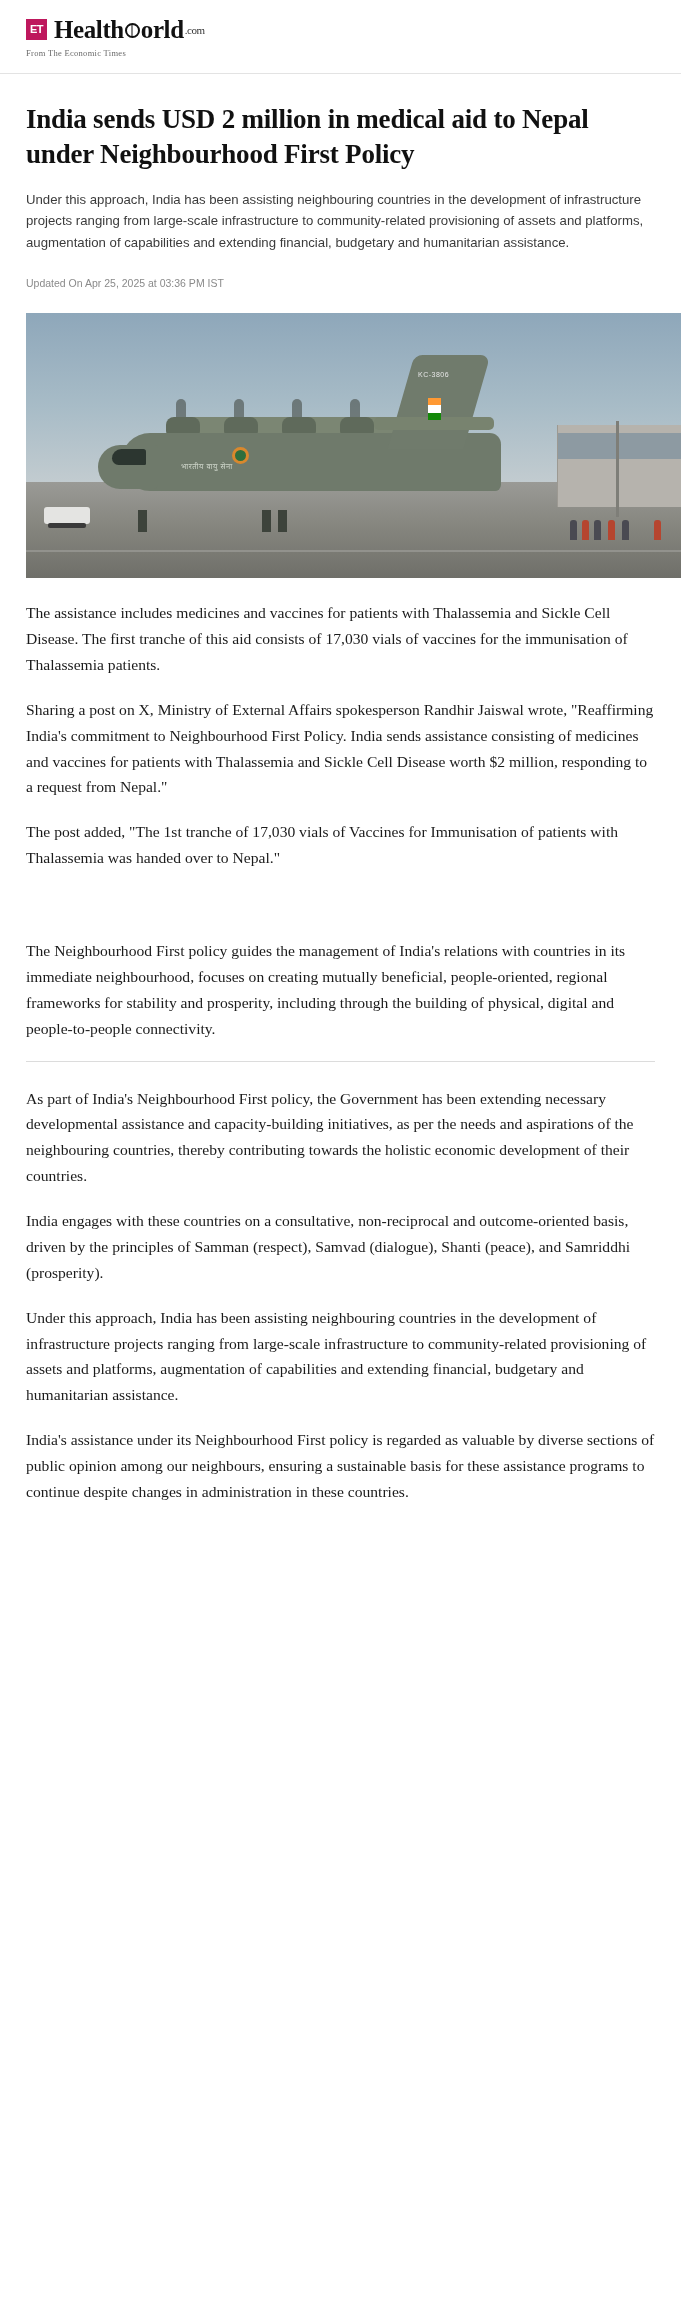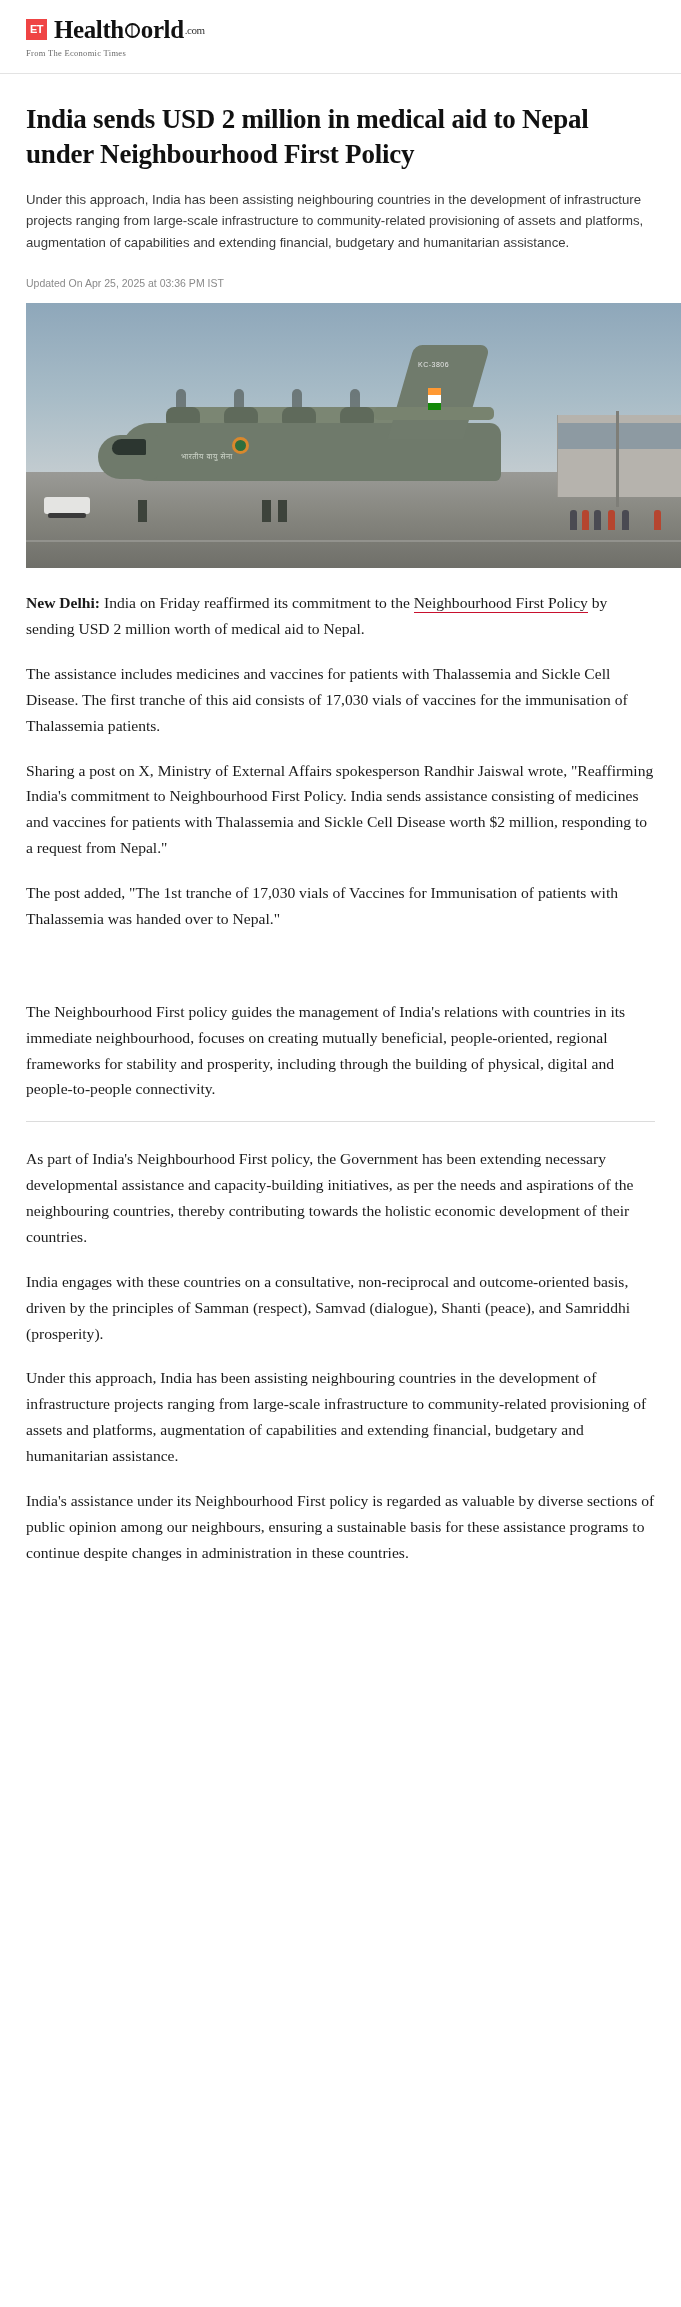--- a/index.html
+++ b/index.html
@@ -30,21 +30,21 @@
     justify-content: center;
   }
   .logo-row {
     display: flex;
     align-items: center;
     gap: 7px;
   }
   .logo-badge {
     width: 21px;
     height: 21px;
-    background: #ef4444;
+    background: #be185d;
     color: #ffffff;
     font-family: "Liberation Sans", sans-serif;
     font-size: 11px;
     font-weight: bold;
     line-height: 21px;
     text-align: center;
     letter-spacing: -0.5px;
   }
   .logo-text {
     font-family: "Liberation Serif", serif;
@@ -106,21 +106,21 @@
     font-family: "Liberation Sans", sans-serif;
     font-size: 13.2px;
     line-height: 1.62;
     color: #3b3b3b;
     margin: 0 0 24px 0;
   }
   .timestamp {
     font-family: "Liberation Sans", sans-serif;
     font-size: 10.5px;
     color: #8a8a8a;
-    margin-bottom: 14px;
+    margin-bottom: 24px;
   }
 
   
   .hero {
     width: 681px;
     height: 265px;
     margin-left: -26px;
     position: relative;
     overflow: hidden;
     background: linear-gradient(#9fb3c4, #b9c6ce);
@@ -418,23 +418,20 @@
     <div class="person p-c"></div>
     <div class="person p-d red"></div>
     <div class="person p-e"></div>
     <div class="person p-f red"></div>
     <div class="runway-line"></div>
   </figure>
 </div>
 
 <div class="body-copy">
 
-  <p>
-    <span class="lead-label">New Delhi:</span><span> India on Friday reaffirmed its commitment to the </span><a href="#" class="inline-link">Neighbourhood First Policy</a><span> by sending USD 2 million worth of medical aid to Nepal.</span>
-  </p>
 
   <p>The assistance includes medicines and vaccines for patients with Thalassemia and Sickle Cell Disease. The first tranche of this aid consists of 17,030 vials of vaccines for the immunisation of Thalassemia patients.</p>
   <p>Sharing a post on X, Ministry of External Affairs spokesperson Randhir Jaiswal wrote, "Reaffirming India's commitment to Neighbourhood First Policy. India sends assistance consisting of medicines and vaccines for patients with Thalassemia and Sickle Cell Disease worth $2 million, responding to a request from Nepal."</p>
   <p>The post added, "The 1st tranche of 17,030 vials of Vaccines for Immunisation of patients with Thalassemia was handed over to Nepal."</p>
 
   <div class="gap-block"></div>
 
   <p>The Neighbourhood First policy guides the management of India's relations with countries in its immediate neighbourhood, focuses on creating mutually beneficial, people-oriented, regional frameworks for stability and prosperity, including through the building of physical, digital and people-to-people connectivity.</p>
 
   <hr class="rule">

